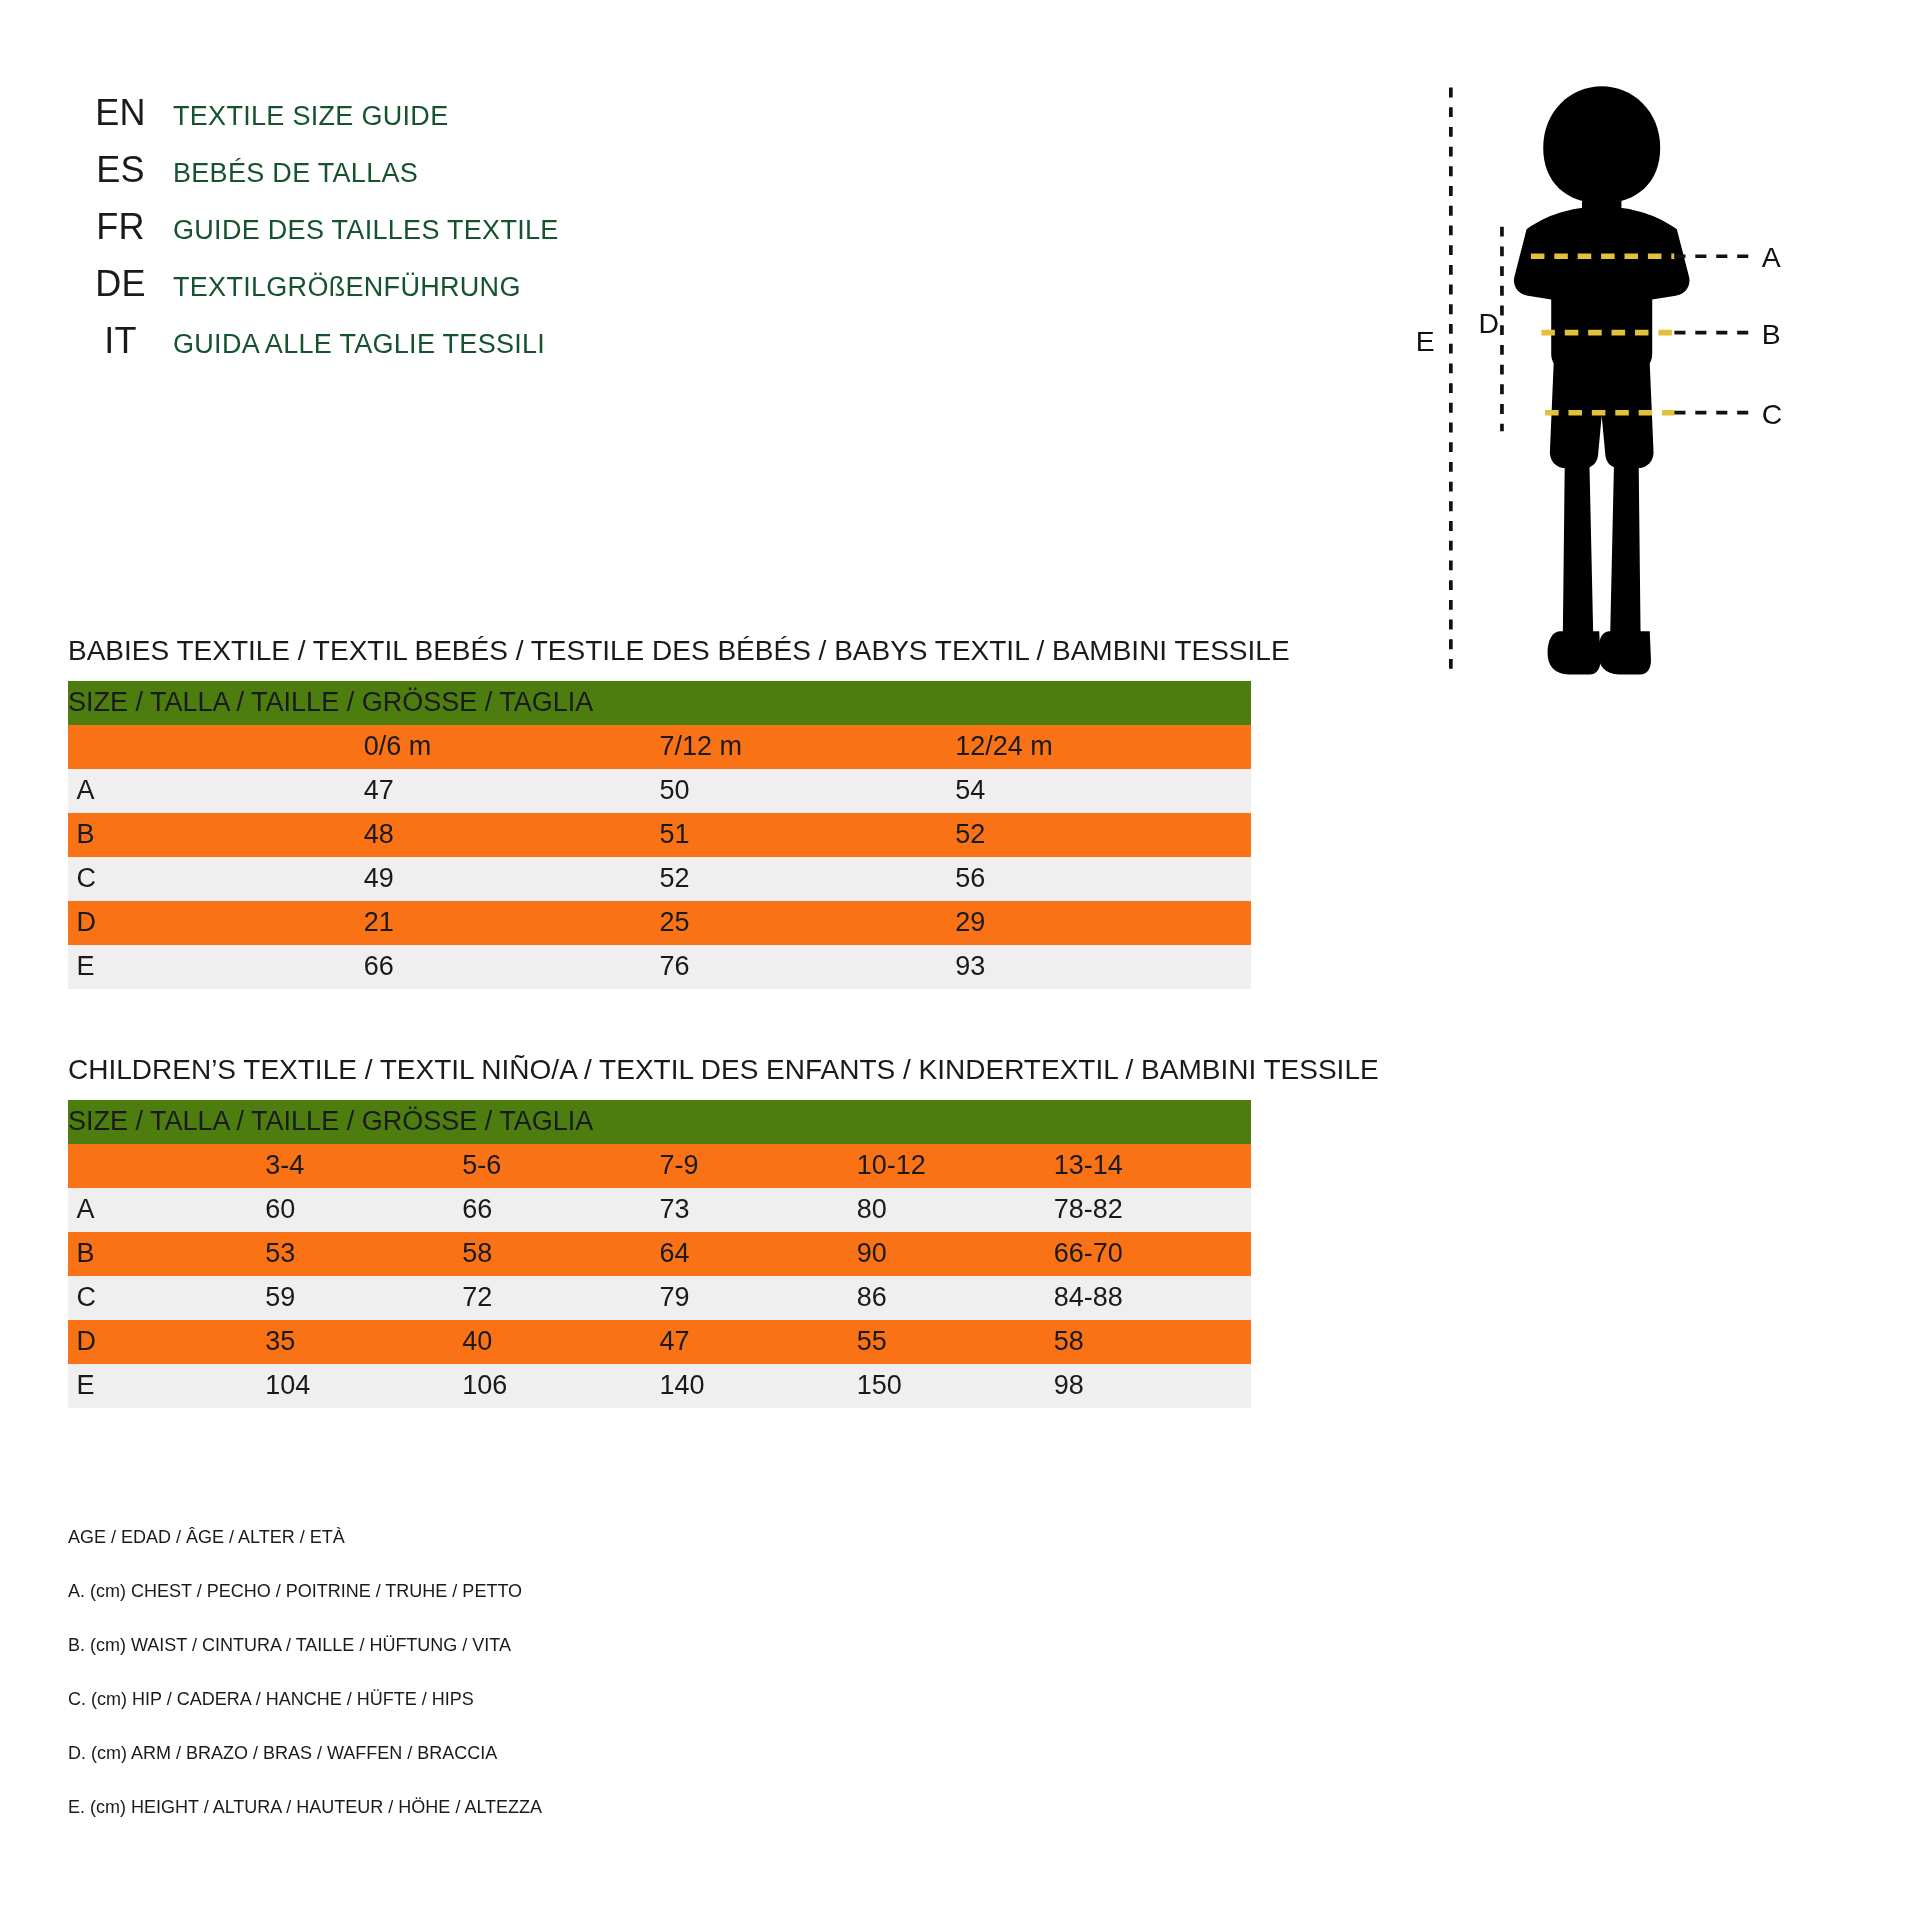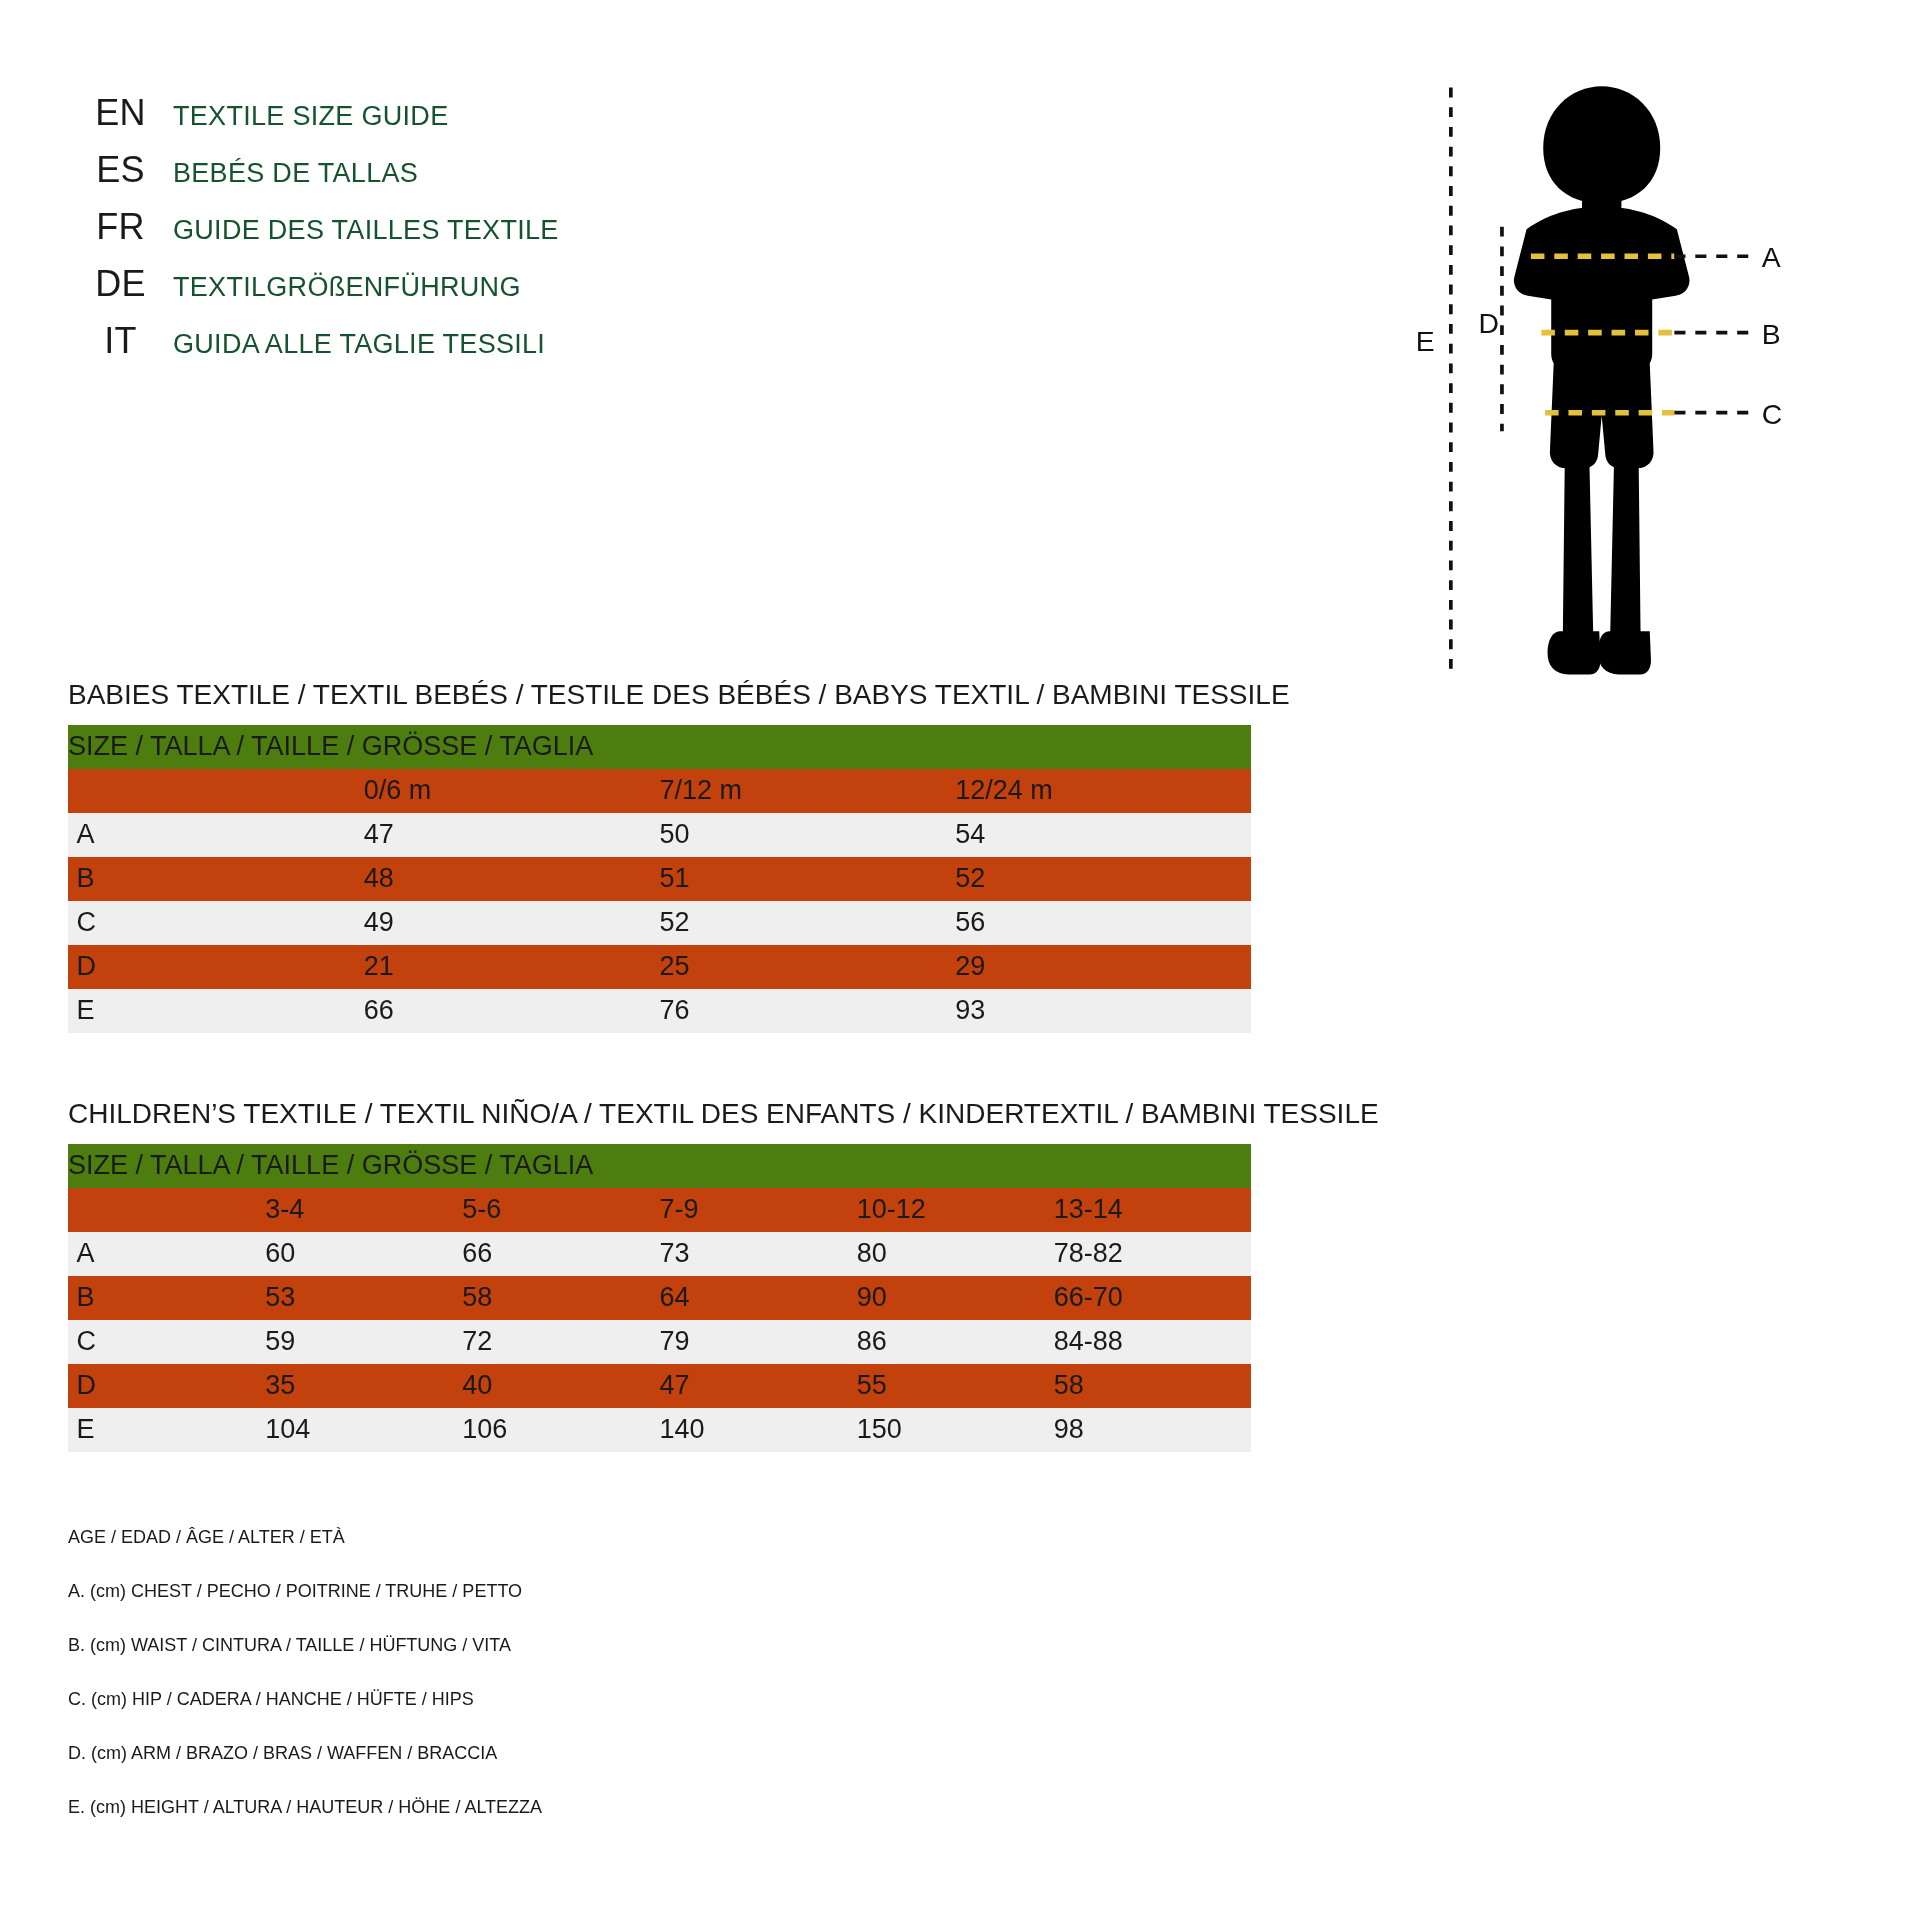--- a/index.html
+++ b/index.html
@@ -55,21 +55,20 @@
     width: 493px;
     height: 702px;
   }
   .fig-svg { display:block; }
 
   
   .section {
     position: absolute;
     left: 68px;
     width: 1232px;
-    margin-top: 44px;
   }
   .section.babies { top: 635px; }
   .section.children { top: 1054px; }
 
   .sect-title {
     font-size: 28px;
     color: #1a1a1a;
     margin-bottom: 13.6px;
     white-space: nowrap;
   }
@@ -89,21 +88,21 @@
   }
   .hdr-bar td {
     background: #4d7c0f;
     font-size: 27px;
     height: 47px;
     padding-left: 8.6px;
   }
   .col-label { width: 117px; padding-left: 8.6px !important; }
   .col-v { width: 216px; }
   .row-alt td { background: #efefef; }
-  .row-plain td { background: #c2410c; }
+  .row-plain td { background: #f97316; }
   td.lbl { padding-left: 8.6px; }
   td.val { padding-left: 11px; }
 
   
   .legend {
     position: absolute;
     left: 68px;
     top: 1510px;
     width: 1356px;
   }

